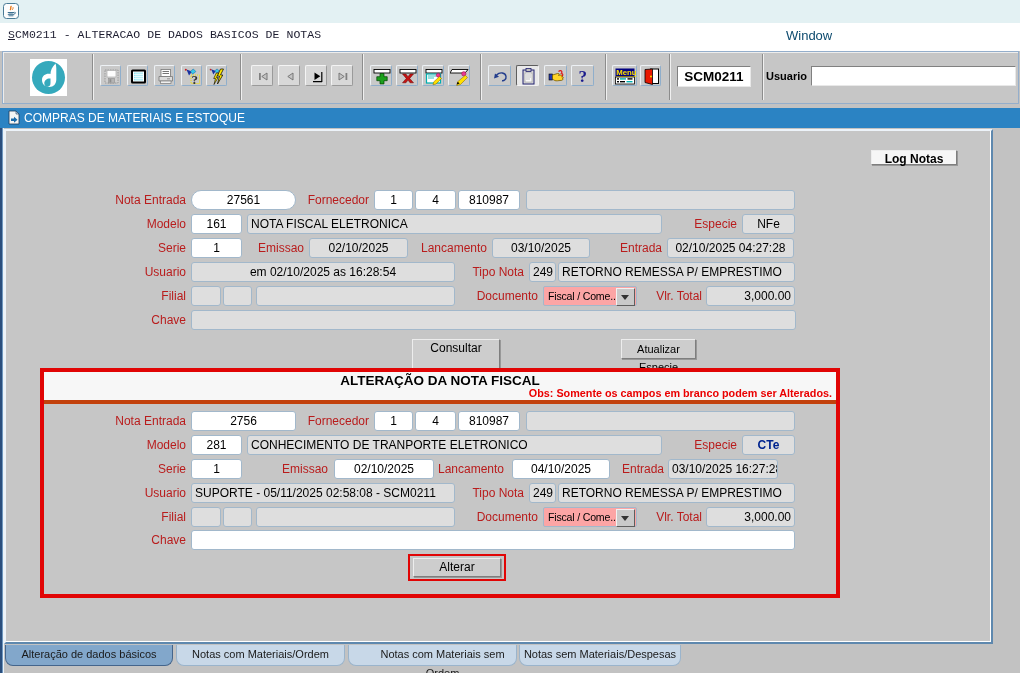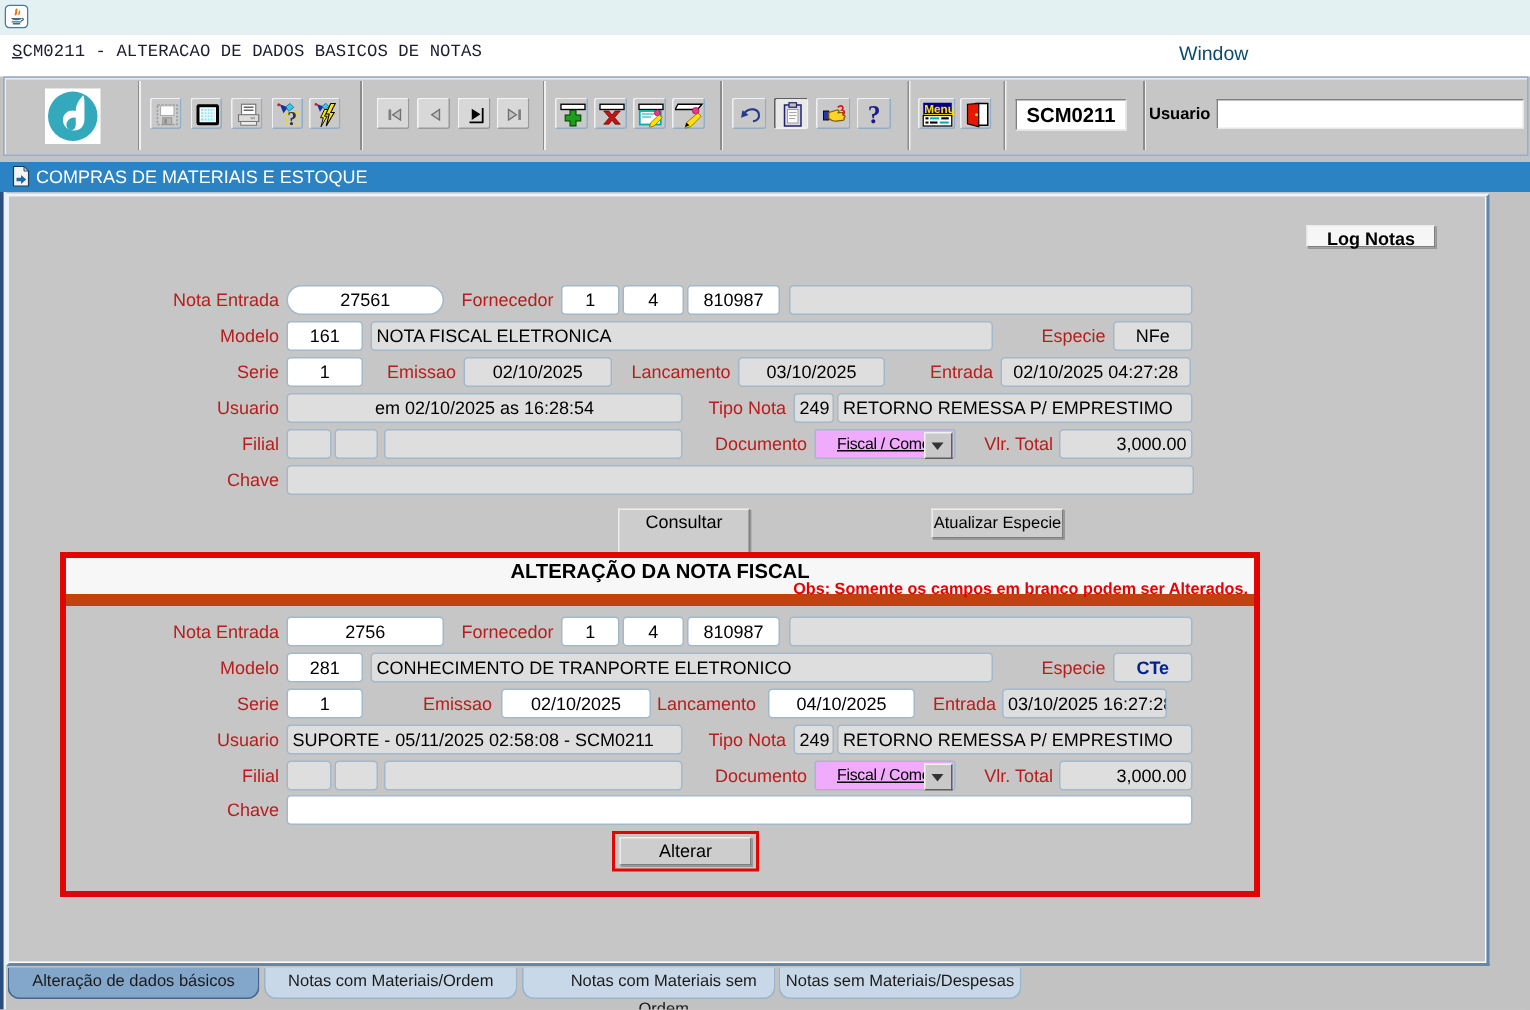--- a/index.html
+++ b/index.html
@@ -21,34 +21,34 @@
 
 #titlebar{left:0;top:108px;width:1020px;height:20px;background:#2B83C3;}
 #titletext{left:24px;top:111px;font-size:12px;color:#FFFFFF;}
 
 #lborder{left:0;top:128px;width:4px;height:545px;background:linear-gradient(90deg,#2A4E7D 0 2px,#6E96BE 2px 3px,#EAF2F8 3px 4px);}
 
 #panel{left:4px;top:129px;width:989px;height:515px;background:#C6C6C6;border:2px solid;border-color:#EDF3F9 #5E88AE #5E88AE #EDF3F9;box-sizing:border-box;box-shadow:inset -1px -1px 0 #FFFFFF;}
 
 #chead{left:42px;top:146px;width:799px;height:32px;background:#F7F7F7;border:2px solid #000000;box-sizing:border-box;}
 #ahead-red{left:40px;top:368px;width:800px;height:230px;border:4px solid #E10505;box-sizing:border-box;}
-#ahead{left:44px;top:372px;width:792px;height:32px;background:#F7F7F7;border-bottom:8px solid #c2410c;box-sizing:border-box;}
+#ahead{left:44px;top:372px;width:792px;height:32px;background:#F7F7F7;border-bottom:4px solid #c2410c;box-sizing:border-box;}
 .stitle{width:100%;text-align:center;font-size:13.5px;font-weight:bold;color:#000;}
 .obs{width:100%;text-align:right;font-size:10.8px;font-weight:bold;color:#EA0000;box-sizing:border-box;}
 
 .f{position:absolute;height:20px;border:1px solid #A2B8CB;border-radius:3px;font-size:12px;line-height:18px;color:#000;box-sizing:border-box;padding:0 3px;white-space:nowrap;overflow:hidden;}
 .w{background:#FFFFFF;}
 .g{background:#DEDEDE;}
 .c{text-align:center;}
 .r{text-align:right;}
 .lb{position:absolute;height:20px;line-height:20px;font-size:12px;color:#b91c1c;text-align:right;}
 
 .btn{position:absolute;background:#CDCDCD;border:1px solid;border-color:#EDEDED #7E7E7E #7E7E7E #EDEDED;box-shadow:1px 1px 0 #989898;font-size:12px;text-align:center;box-sizing:border-box;color:#000;}
 
-.combo{position:absolute;height:20px;background:#f0abfc;border:1px solid #A2B8CB;border-radius:2px;box-sizing:border-box;font-size:10.6px;line-height:18px;padding-left:14px;white-space:nowrap;letter-spacing:-0.2px;text-decoration:underline;}
+.combo{position:absolute;height:20px;background:#fca5a5;border:1px solid #A2B8CB;border-radius:2px;box-sizing:border-box;font-size:10.6px;line-height:18px;padding-left:4px;white-space:nowrap;letter-spacing:-0.2px;}
 .combo .arr{position:absolute;right:1px;top:1px;width:17px;height:16px;background:#C9C9C9;border:1px solid;border-color:#F2F2F2 #5E5E5E #5E5E5E #F2F2F2;}
 .combo .arr:after{content:"";position:absolute;left:4px;top:6px;border:4px solid transparent;border-top:5px solid #333;}
 
 .tab{position:absolute;top:645px;height:21px;border:1px solid #9AB4CC;border-top:none;border-radius:0 0 8px 8px;background:#C8D8E8;font-size:11px;text-align:center;line-height:19px;color:#1a1a1a;box-sizing:border-box;}
 .tab.active{background:#82A7CB;border-color:#44658C;}
 </style>
 </head>
 <body>
 <div id="page">
   <div class="abs" id="cyan"></div>
@@ -278,21 +278,21 @@
     <div class="f g" style="left:256px;top:286px;width:199px;"></div>
     <div class="lb" style="left:438px;top:286px;width:100px;">Documento</div>
     <div class="combo" style="left:543px;top:286px;width:94px;">Fiscal / Come...<span class="arr"></span></div>
     <div class="lb" style="left:602px;top:286px;width:100px;">Vlr. Total</div>
     <div class="f g r" style="left:706px;top:286px;width:89px;">3,000.00</div>
 
     <div class="lb" style="left:86px;top:310px;width:100px;">Chave</div>
     <div class="f g" style="left:191px;top:310px;width:605px;"></div>
 
     <div class="btn" style="left:412px;top:339px;width:88px;height:36px;line-height:17px;">Consultar</div>
-    <div class="btn" style="left:621px;top:339px;width:88px;height:20px;line-height:18px;font-size:11px;">Atualizar Especie</div>
+    <div class="btn" style="left:621px;top:339px;width:75px;height:20px;line-height:18px;font-size:11px;">Atualizar Especie</div>
   </div>
 
   <div class="abs" id="ahead-red"></div>
   <div class="abs" id="ahead">
     <div class="abs stitle" style="top:1px;">ALTERAÇÃO DA NOTA FISCAL</div>
     <div class="abs obs" style="top:15px;padding-right:4px;">Obs: Somente os campos em branco podem ser Alterados.</div>
   </div>
   <div id="alteracao">
 
     <div class="lb" style="left:86px;top:411px;width:100px;">Nota Entrada</div>

